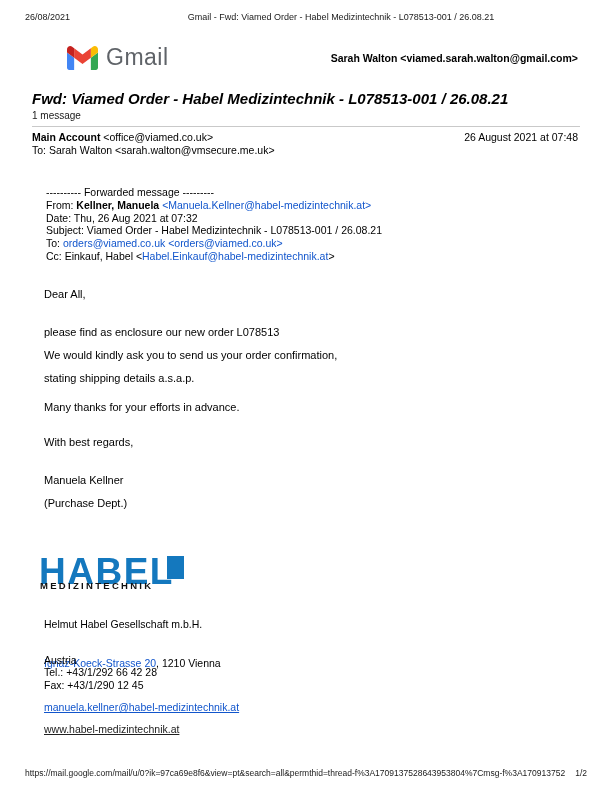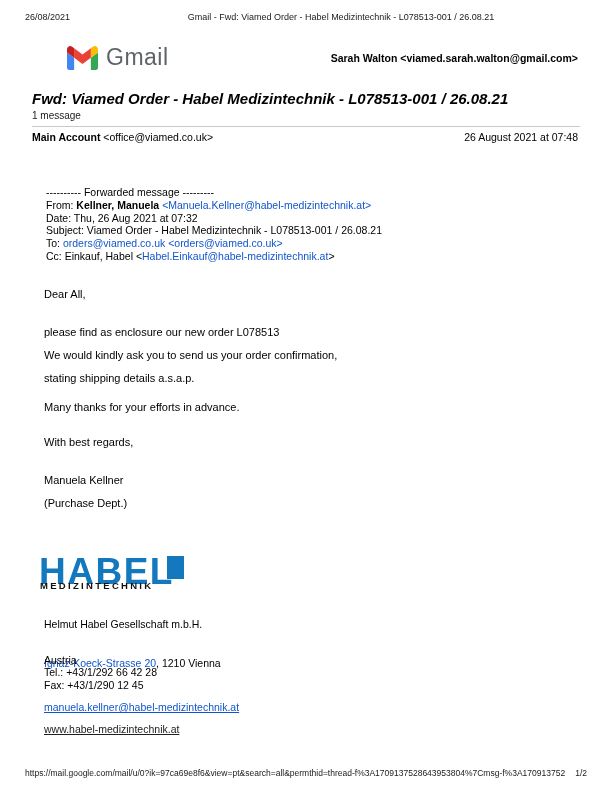--- a/index.html
+++ b/index.html
@@ -72,20 +72,21 @@
     </div>
     <span class="account">Sarah Walton &lt;viamed.sarah.walton@gmail.com&gt;</span>
   </div>
 
   <div class="subject-title">Fwd: Viamed Order - Habel Medizintechnik - L078513-001 / 26.08.21</div>
   <div class="message-count">1 message</div>
   <div class="rule"></div>
 
   <div class="msg-from"><b>Main Account</b><span> &lt;office@viamed.co.uk&gt;</span></div>
   <div class="msg-date">26 August 2021 at 07:48</div>
+  <div class="msg-to">To: Sarah Walton &lt;sarah.walton@vmsecure.me.uk&gt;</div>
 
   <div class="fwd">
     <div>---------- Forwarded message ---------</div>
     <div><span>From: </span><b>Kellner, Manuela</b><span class="link"> &lt;Manuela.Kellner@habel-medizintechnik.at&gt;</span></div>
     <div>Date: Thu, 26 Aug 2021 at 07:32</div>
     <div>Subject: Viamed Order - Habel Medizintechnik - L078513-001 / 26.08.21</div>
     <div><span>To: </span><span class="link">orders@viamed.co.uk</span><span> </span><span class="link">&lt;orders@viamed.co.uk&gt;</span></div>
     <div><span>Cc: Einkauf, Habel &lt;</span><span class="link">Habel.Einkauf@habel-medizintechnik.at</span><span>&gt;</span></div>
   </div>
 

